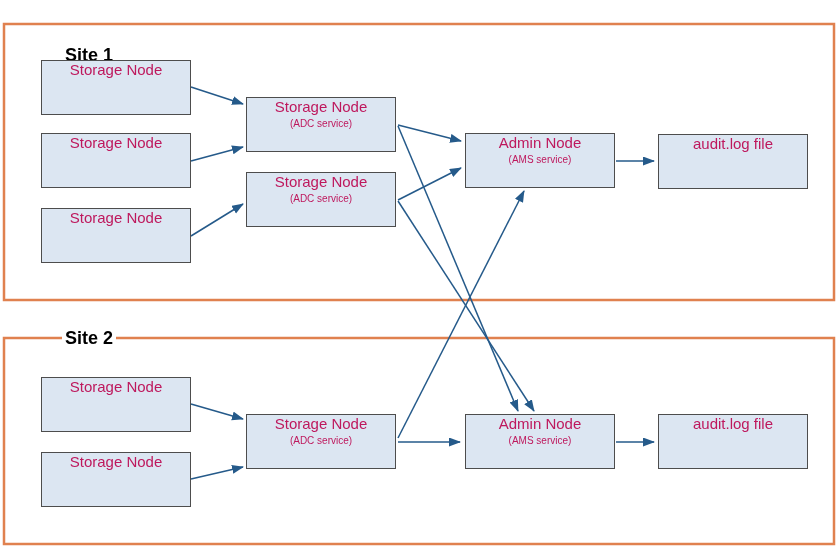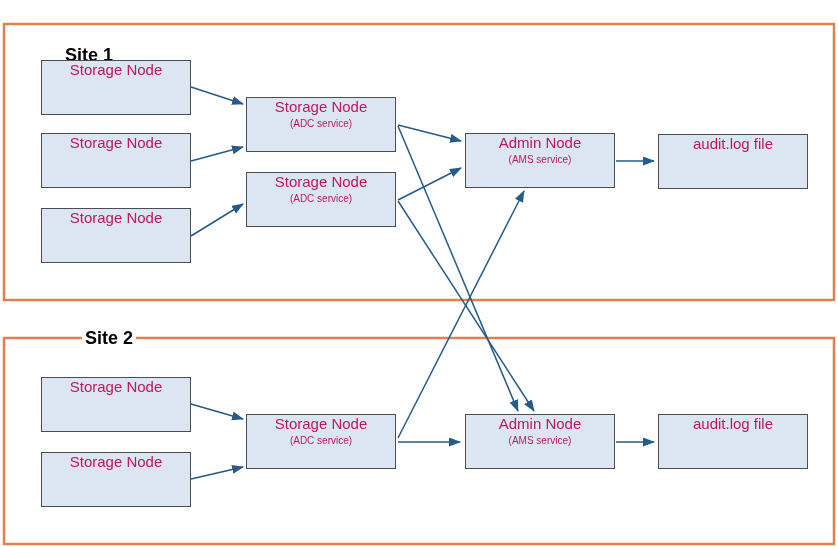--- a/index.html
+++ b/index.html
@@ -81,21 +81,21 @@
         <line x1="398" y1="438" x2="524" y2="191" stroke="#255A8A" stroke-width="1.5" marker-end="url(#arrowhead)"></line>
         <line x1="616" y1="161" x2="654" y2="161" stroke="#255A8A" stroke-width="1.5" marker-end="url(#arrowhead)"></line>
         <line x1="191" y1="404" x2="243" y2="419" stroke="#255A8A" stroke-width="1.5" marker-end="url(#arrowhead)"></line>
         <line x1="191" y1="479" x2="243" y2="467" stroke="#255A8A" stroke-width="1.5" marker-end="url(#arrowhead)"></line>
         <line x1="398" y1="442" x2="460" y2="442" stroke="#255A8A" stroke-width="1.5" marker-end="url(#arrowhead)"></line>
         <line x1="616" y1="442" x2="654" y2="442" stroke="#255A8A" stroke-width="1.5" marker-end="url(#arrowhead)"></line>
       </g>
   </svg>
 
   <div class="site-title" style="left:62px; top:13px;margin-top:32px;">Site 1</div>
-  <div class="site-title" style="left:62px; top:328px;margin-left:20px;">Site 2</div>
+  <div class="site-title" style="left:62px; top:328px;">Site 2</div>
 
   <div class="node-box" style="left:41px; top:60px;">
     <span class="node-label">Storage Node</span>
   </div>
   <div class="node-box" style="left:41px; top:133px;">
     <span class="node-label">Storage Node</span>
   </div>
   <div class="node-box" style="left:41px; top:208px;">
     <span class="node-label">Storage Node</span>
   </div>

